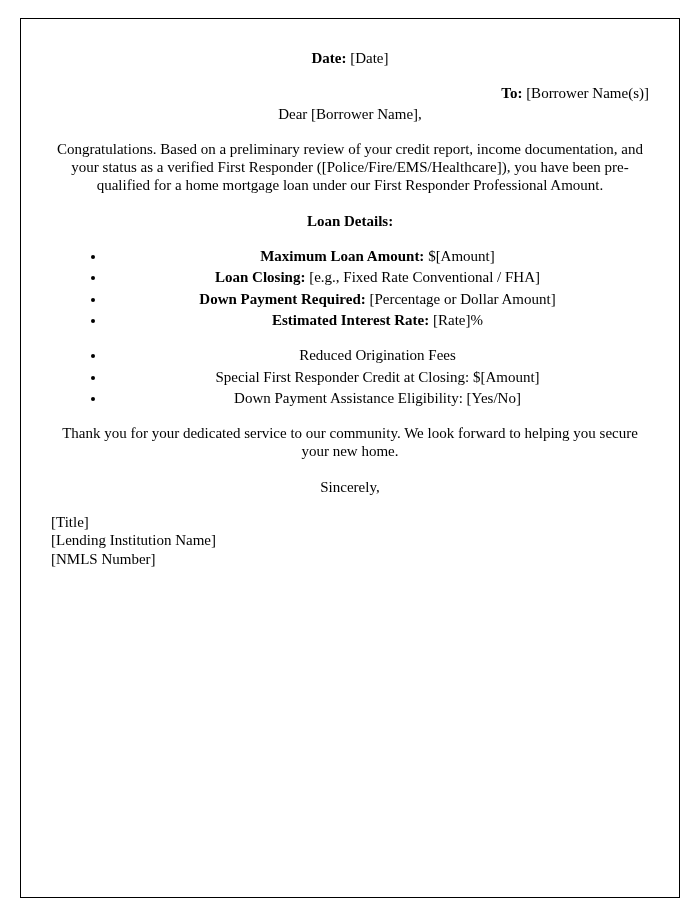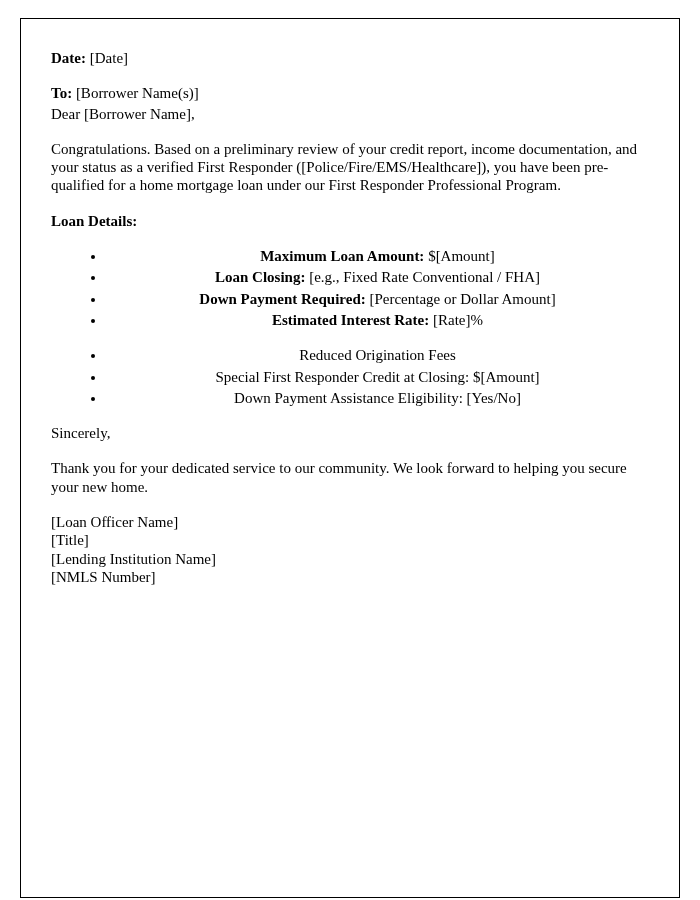--- a/index.html
+++ b/index.html
@@ -25,23 +25,25 @@
   }
   .doc {
     font-size: 15px;
     line-height: 1.22;
   }
   p {
     margin: 0 0 17px 0;
   }
   .line {
     margin: 0 0 17px 0;
+    text-align: center;
   }
   .tight {
     margin: 0 0 2px 0;
+    text-align: right;
   }
   b, .bold {
     font-weight: bold;
   }
   ul {
     margin: 0 0 17px 0;
     padding-left: 43px;
   }
   li {
     margin: 0 0 3px 12px;
@@ -61,21 +63,21 @@
     <p class="line">
       <b>Date:</b><span> [Date]</span>
     </p>
 
     <p class="tight">
       <b>To:</b><span> [Borrower Name(s)]</span>
     </p>
 
     <p class="line">Dear [Borrower Name],</p>
 
-    <p class="line">Congratulations. Based on a preliminary review of your credit report, income documentation, and your status as a verified First Responder ([Police/Fire/EMS/Healthcare]), you have been pre-qualified for a home mortgage loan under our First Responder Professional Program.</p>
+    <p class="line">Congratulations. Based on a preliminary review of your credit report, income documentation, and your status as a verified First Responder ([Police/Fire/EMS/Healthcare]), you have been pre-qualified for a home mortgage loan under our First Responder Professional Amount.</p>
 
     <p class="line">
       <b>Loan Details:</b>
     </p>
 
     <ul>
       <li>
         <b>Maximum Loan Amount:</b><span> $[Amount]</span>
       </li>
       <li>
@@ -90,25 +92,24 @@
     </ul>
 
 
     <ul>
       <li>Reduced Origination Fees</li>
       <li>Special First Responder Credit at Closing: $[Amount]</li>
       <li>Down Payment Assistance Eligibility: [Yes/No]</li>
     </ul>
 
 
+    <p class="line">Thank you for your dedicated service to our community. We look forward to helping you secure your new home.</p>
+
     <p class="line">Sincerely,</p>
 
-    <p class="line">Thank you for your dedicated service to our community. We look forward to helping you secure your new home.</p>
-
     <div>
-      <p class="sig-line">[Loan Officer Name]</p>
       <p class="sig-line">[Title]</p>
       <p class="sig-line">[Lending Institution Name]</p>
       <p class="sig-line">[NMLS Number]</p>
     </div>
 
   </div>
 </div>
 
 </body></html>

